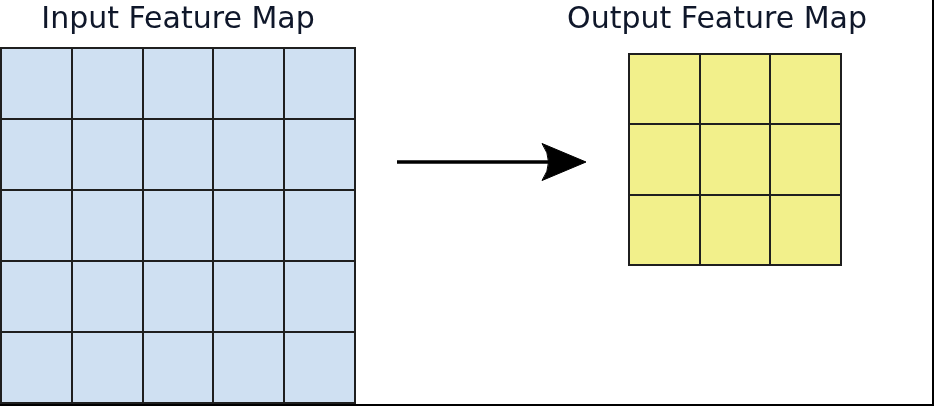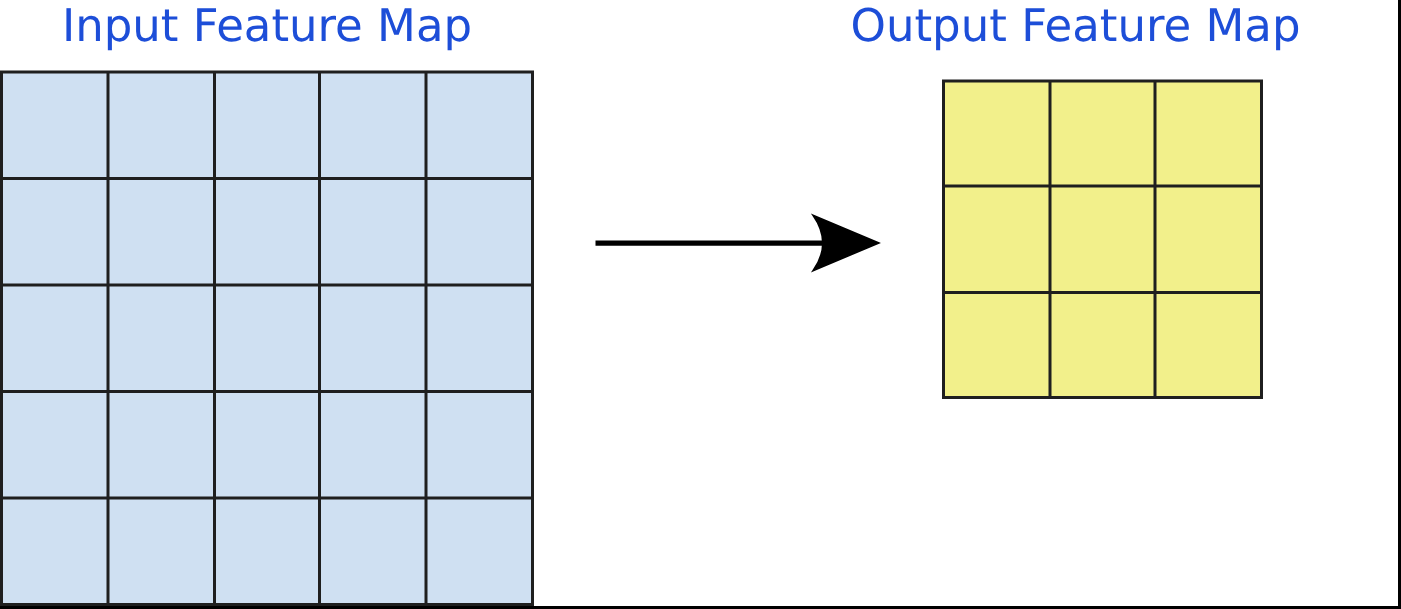--- a/index.html
+++ b/index.html
@@ -14,21 +14,21 @@
     background: #ffffff;
     border-right: 2px solid #000000;
     border-bottom: 2px solid #000000;
     overflow: hidden;
   }
   .map-title {
     position: absolute;
     top: 1px;
     font-size: 30px;
     line-height: 34px;
-    color: #1d4ed8;
+    color: #0f172a;
     text-align: center;
     white-space: nowrap;
     letter-spacing: 0px;
   }
   .input-title { left: 0px; width: 356px; }
   .output-title { left: 532px; width: 370px; }
   .feature-grid {
     position: absolute;
     display: grid;
     box-sizing: border-box;

